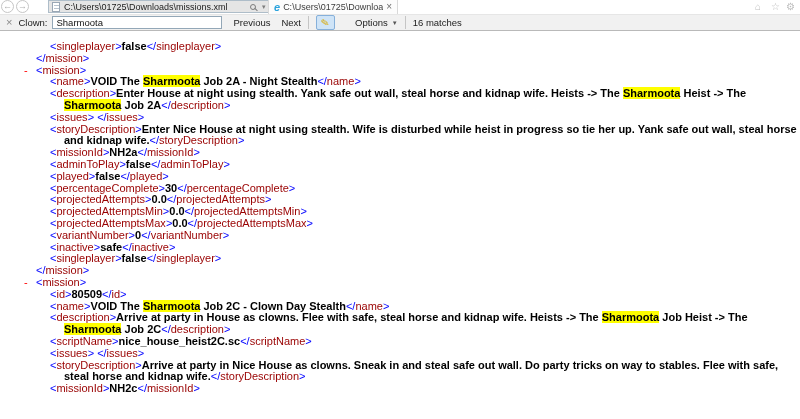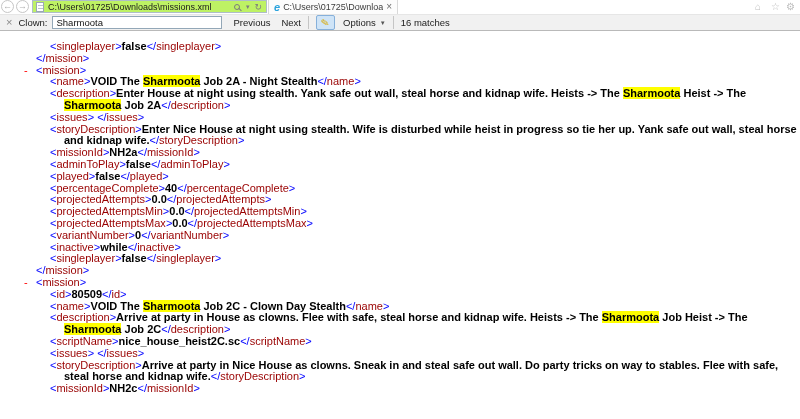--- a/index.html
+++ b/index.html
@@ -7,22 +7,22 @@
               font-family:"Liberation Sans", sans-serif; }
   .window { position:relative; width:800px; height:419px; background:#fff; }
 
   
   .toprow { position:absolute; left:0; top:0; width:800px; height:14px; background:#fff; }
   .navbtn { position:absolute; top:0; width:13px; height:13px; border:1px solid #c6c6c6;
             border-radius:50%; color:#b0b0b0; font-size:9px; line-height:11px;
             text-align:center; background:#fff; }
   .navbtn.back { left:1px; }
   .navbtn.fwd  { left:16px; }
-  .addrbox { position:absolute; left:32px; top:0; width:235px; height:13px;
-             border:1px solid #aebdc9; background:#bef264; display:flex; align-items:center; }
+  .addrbox { position:absolute; left:48px; top:0; width:235px; height:13px;
+             border:1px solid #aebdc9; background:#e5e5e5; display:flex; align-items:center; }
   .pageicon { width:8px; height:10px; margin:0 4px 0 3px; border:1px solid #9aa7b5; background:#fff;
               background-image:linear-gradient(#b9c4cf 1px, transparent 1px);
               background-size:6px 3px; background-position:1px 2px; background-repeat:repeat-y; flex:none; }
   .addrtext { flex:1; font-size:9px; color:#1b1b1b; white-space:nowrap; overflow:hidden; }
   .mag { position:relative; width:6px; height:6px; border:1px solid #7d7d7d; border-radius:50%;
          margin:0 3px; flex:none; }
   .maghandle { position:absolute; width:4px; height:1px; background:#7d7d7d;
                right:-3px; bottom:-1px; transform:rotate(45deg); }
   .addr-dd { font-size:7px; color:#7d7d7d; margin:0 3px; }
   .refresh { font-size:9px; color:#7d7d7d; margin:0 4px 0 2px; }
@@ -44,21 +44,21 @@
   .findlabel { margin-right:5px; }
   .findinput { width:170px; height:13px; border:1px solid #93a7b7; background:#fff;
                font-family:"Liberation Sans", sans-serif; font-size:9.5px; color:#111;
                padding:0 0 0 3px; outline:none; }
   .findbtn { margin-left:11px; color:#222; background:none; border:none;
              font-family:"Liberation Sans", sans-serif; font-size:9.5px; }
   .vsep { width:1px; height:13px; background:#c5c5c5; margin:0 7px; flex:none; }
   .hlbtn { width:19px; height:15px; background:#cfe4f7; border:1px solid #86b0da;
            border-radius:2px; display:flex; align-items:center; justify-content:center; flex:none; }
   .penicon { color:#d9a800; font-size:10px; line-height:10px; transform:rotate(-10deg); }
-  .optbtn { margin-left:8px; display:flex; align-items:center; background:none; border:none;
+  .optbtn { margin-left:20px; display:flex; align-items:center; background:none; border:none;
             font-family:"Liberation Sans", sans-serif; font-size:9.5px; color:#222; }
   .optarrow { font-size:6px; color:#555; margin-left:4px; }
   .matches { color:#222; }
 
   
   .content { position:absolute; left:8px; top:31px; width:800px; height:372px;
              background:#fff; overflow:hidden; padding-top:10px; }
   .xline { position:relative; font-size:11px; line-height:11.8px; white-space:pre-wrap;
            padding-right:4px; }
   .xline.lvl1 { padding-left:42px; text-indent:-14px; }
@@ -121,26 +121,26 @@
       <div class="xline lvl2"><span class="br">&lt;</span><span class="tag">singleplayer</span><span class="br">&gt;</span><span class="txt">false</span><span class="br">&lt;/</span><span class="tag">singleplayer</span><span class="br">&gt;</span></div>
       <div class="xline lvl1"><span class="br">&lt;/</span><span class="tag">mission</span><span class="br">&gt;</span></div>
       <div class="xline lvl1"><span class="tgl">-</span><span class="br">&lt;</span><span class="tag">mission</span><span class="br">&gt;</span></div>
       <div class="xline lvl2"><span class="br">&lt;</span><span class="tag">name</span><span class="br">&gt;</span><span class="txt">VOID The </span><span class="txt hl">Sharmoota</span><span class="txt"> Job 2A - Night Stealth</span><span class="br">&lt;/</span><span class="tag">name</span><span class="br">&gt;</span></div>
       <div class="xline lvl2"><span class="br">&lt;</span><span class="tag">description</span><span class="br">&gt;</span><span class="txt">Enter House at night using stealth. Yank safe out wall, steal horse and kidnap wife. Heists -&gt; The </span><span class="txt hl">Sharmoota</span><span class="txt"> Heist -&gt; The </span><span class="txt hl">Sharmoota</span><span class="txt"> Job 2A</span><span class="br">&lt;/</span><span class="tag">description</span><span class="br">&gt;</span></div>
       <div class="xline lvl2"><span class="br">&lt;</span><span class="tag">issues</span><span class="br">&gt;</span><span class="txt"> </span><span class="br">&lt;/</span><span class="tag">issues</span><span class="br">&gt;</span></div>
       <div class="xline lvl2"><span class="br">&lt;</span><span class="tag">storyDescription</span><span class="br">&gt;</span><span class="txt">Enter Nice House at night using stealth. Wife is disturbed while heist in progress so tie her up. Yank safe out wall, steal horse and kidnap wife.</span><span class="br">&lt;/</span><span class="tag">storyDescription</span><span class="br">&gt;</span></div>
       <div class="xline lvl2"><span class="br">&lt;</span><span class="tag">missionId</span><span class="br">&gt;</span><span class="txt">NH2a</span><span class="br">&lt;/</span><span class="tag">missionId</span><span class="br">&gt;</span></div>
       <div class="xline lvl2"><span class="br">&lt;</span><span class="tag">adminToPlay</span><span class="br">&gt;</span><span class="txt">false</span><span class="br">&lt;/</span><span class="tag">adminToPlay</span><span class="br">&gt;</span></div>
       <div class="xline lvl2"><span class="br">&lt;</span><span class="tag">played</span><span class="br">&gt;</span><span class="txt">false</span><span class="br">&lt;/</span><span class="tag">played</span><span class="br">&gt;</span></div>
-      <div class="xline lvl2"><span class="br">&lt;</span><span class="tag">percentageComplete</span><span class="br">&gt;</span><span class="txt">40</span><span class="br">&lt;/</span><span class="tag">percentageComplete</span><span class="br">&gt;</span></div>
+      <div class="xline lvl2"><span class="br">&lt;</span><span class="tag">percentageComplete</span><span class="br">&gt;</span><span class="txt">30</span><span class="br">&lt;/</span><span class="tag">percentageComplete</span><span class="br">&gt;</span></div>
       <div class="xline lvl2"><span class="br">&lt;</span><span class="tag">projectedAttempts</span><span class="br">&gt;</span><span class="txt">0.0</span><span class="br">&lt;/</span><span class="tag">projectedAttempts</span><span class="br">&gt;</span></div>
       <div class="xline lvl2"><span class="br">&lt;</span><span class="tag">projectedAttemptsMin</span><span class="br">&gt;</span><span class="txt">0.0</span><span class="br">&lt;/</span><span class="tag">projectedAttemptsMin</span><span class="br">&gt;</span></div>
       <div class="xline lvl2"><span class="br">&lt;</span><span class="tag">projectedAttemptsMax</span><span class="br">&gt;</span><span class="txt">0.0</span><span class="br">&lt;/</span><span class="tag">projectedAttemptsMax</span><span class="br">&gt;</span></div>
       <div class="xline lvl2"><span class="br">&lt;</span><span class="tag">variantNumber</span><span class="br">&gt;</span><span class="txt">0</span><span class="br">&lt;/</span><span class="tag">variantNumber</span><span class="br">&gt;</span></div>
-      <div class="xline lvl2"><span class="br">&lt;</span><span class="tag">inactive</span><span class="br">&gt;</span><span class="txt">while</span><span class="br">&lt;/</span><span class="tag">inactive</span><span class="br">&gt;</span></div>
+      <div class="xline lvl2"><span class="br">&lt;</span><span class="tag">inactive</span><span class="br">&gt;</span><span class="txt">safe</span><span class="br">&lt;/</span><span class="tag">inactive</span><span class="br">&gt;</span></div>
       <div class="xline lvl2"><span class="br">&lt;</span><span class="tag">singleplayer</span><span class="br">&gt;</span><span class="txt">false</span><span class="br">&lt;/</span><span class="tag">singleplayer</span><span class="br">&gt;</span></div>
       <div class="xline lvl1"><span class="br">&lt;/</span><span class="tag">mission</span><span class="br">&gt;</span></div>
       <div class="xline lvl1"><span class="tgl">-</span><span class="br">&lt;</span><span class="tag">mission</span><span class="br">&gt;</span></div>
       <div class="xline lvl2"><span class="br">&lt;</span><span class="tag">id</span><span class="br">&gt;</span><span class="txt">80509</span><span class="br">&lt;/</span><span class="tag">id</span><span class="br">&gt;</span></div>
       <div class="xline lvl2"><span class="br">&lt;</span><span class="tag">name</span><span class="br">&gt;</span><span class="txt">VOID The </span><span class="txt hl">Sharmoota</span><span class="txt"> Job 2C - Clown Day Stealth</span><span class="br">&lt;/</span><span class="tag">name</span><span class="br">&gt;</span></div>
       <div class="xline lvl2"><span class="br">&lt;</span><span class="tag">description</span><span class="br">&gt;</span><span class="txt">Arrive at party in House as clowns. Flee with safe, steal horse and kidnap wife. Heists -&gt; The </span><span class="txt hl">Sharmoota</span><span class="txt"> Job Heist -&gt; The </span><span class="txt hl">Sharmoota</span><span class="txt"> Job 2C</span><span class="br">&lt;/</span><span class="tag">description</span><span class="br">&gt;</span></div>
       <div class="xline lvl2"><span class="br">&lt;</span><span class="tag">scriptName</span><span class="br">&gt;</span><span class="txt">nice_house_heist2C.sc</span><span class="br">&lt;/</span><span class="tag">scriptName</span><span class="br">&gt;</span></div>
       <div class="xline lvl2"><span class="br">&lt;</span><span class="tag">issues</span><span class="br">&gt;</span><span class="txt"> </span><span class="br">&lt;/</span><span class="tag">issues</span><span class="br">&gt;</span></div>
       <div class="xline lvl2"><span class="br">&lt;</span><span class="tag">storyDescription</span><span class="br">&gt;</span><span class="txt">Arrive at party in Nice House as clowns. Sneak in and steal safe out wall. Do party tricks on way to stables. Flee with safe, steal horse and kidnap wife.</span><span class="br">&lt;/</span><span class="tag">storyDescription</span><span class="br">&gt;</span></div>
       <div class="xline lvl2"><span class="br">&lt;</span><span class="tag">missionId</span><span class="br">&gt;</span><span class="txt">NH2c</span><span class="br">&lt;/</span><span class="tag">missionId</span><span class="br">&gt;</span></div>

